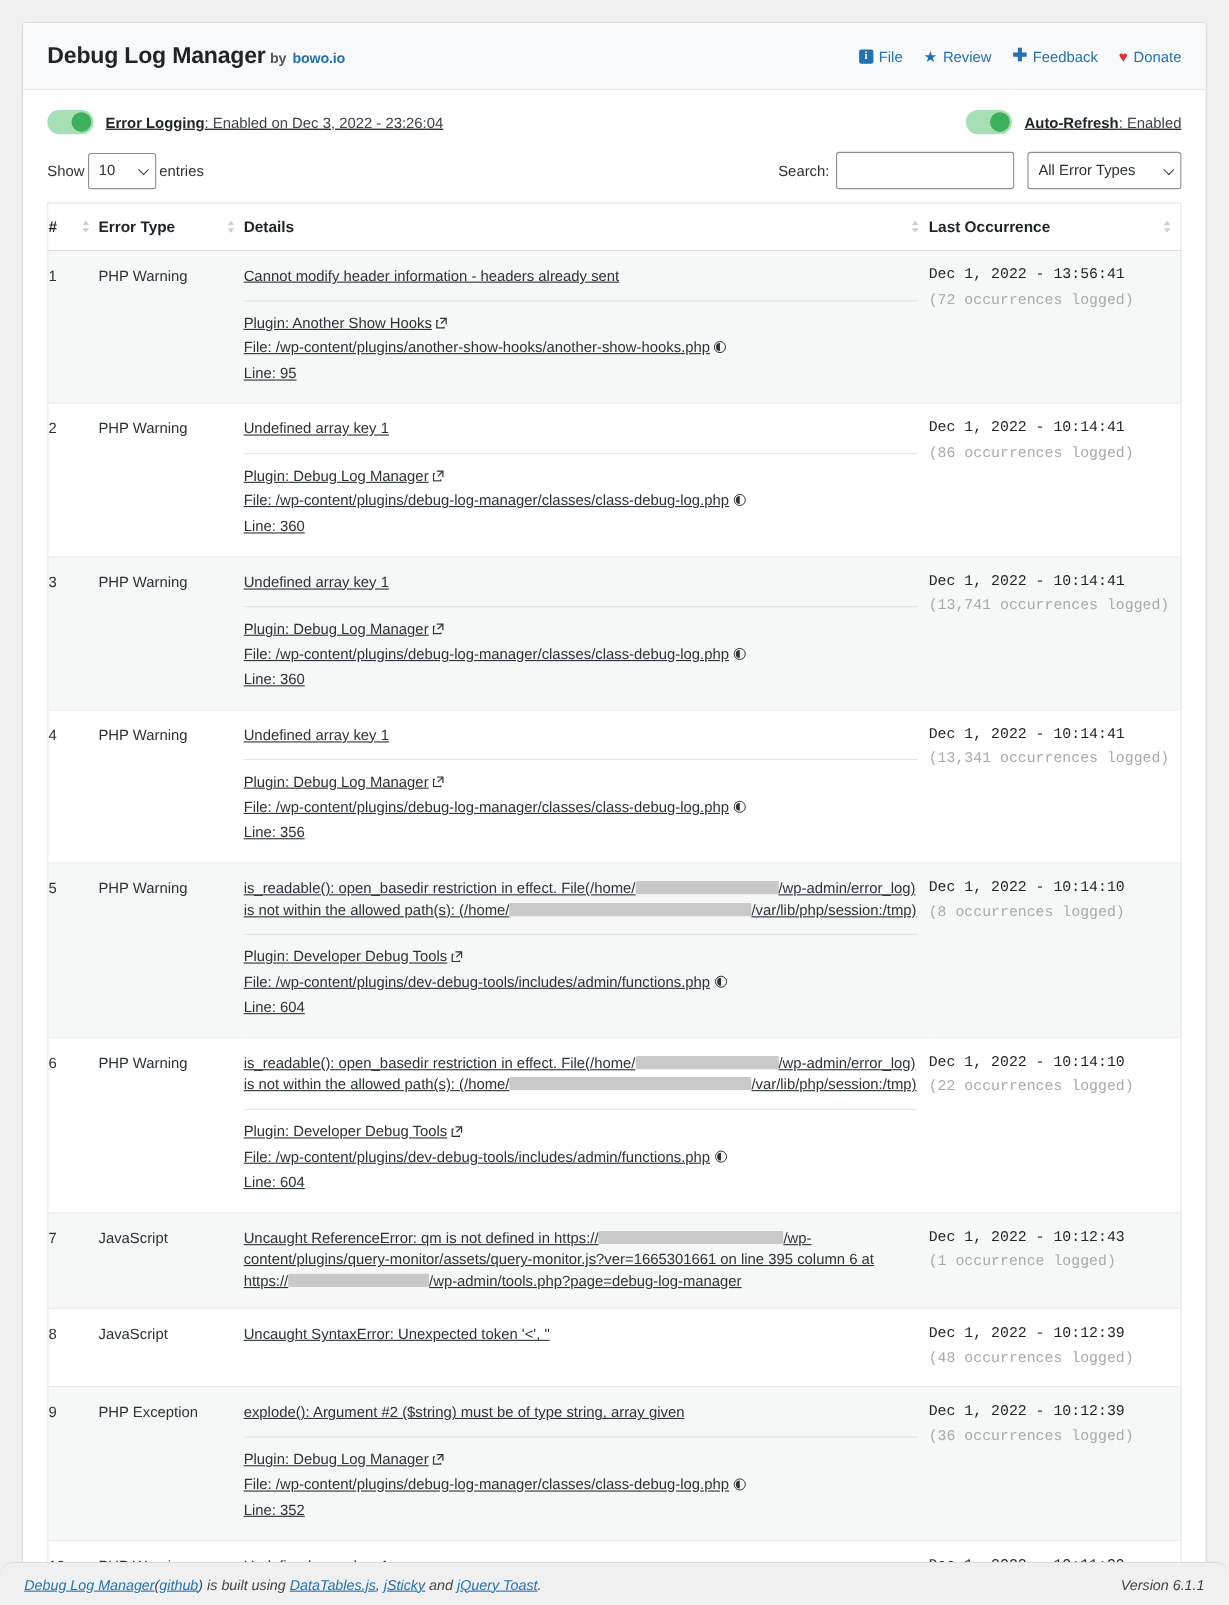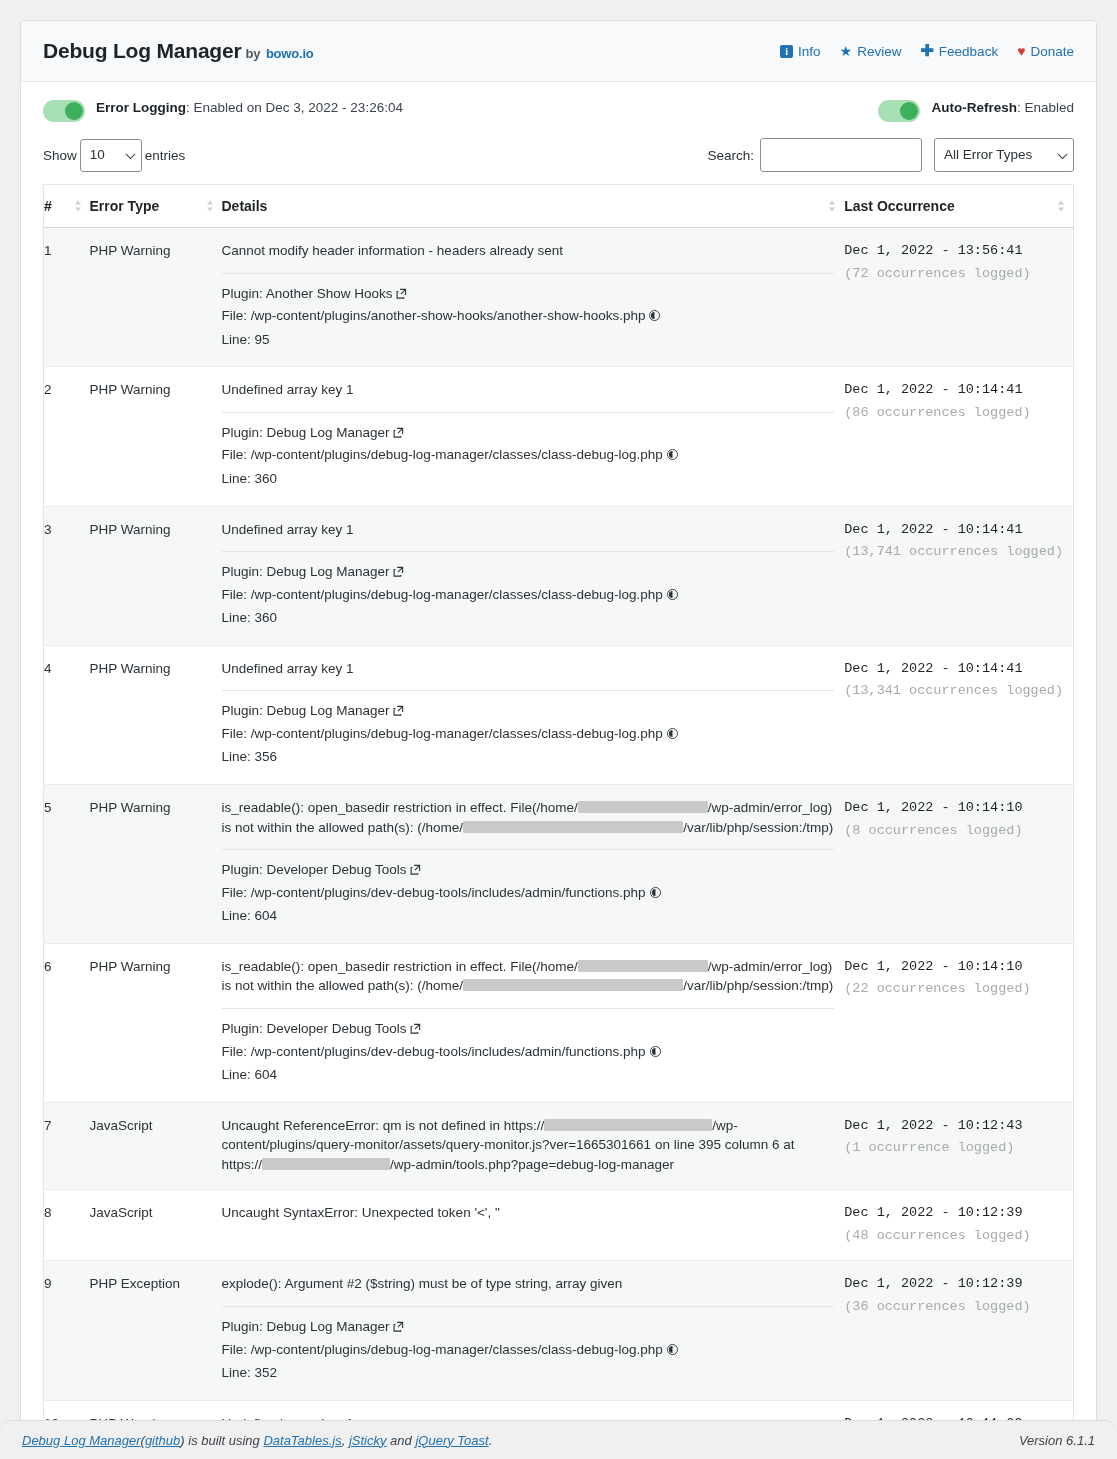--- a/index.html
+++ b/index.html
@@ -84,21 +84,21 @@
   .plus-ico { color: #2271b1; font-size: 16px; font-weight: 700; line-height: 1; }
   .heart-ico { color: #d63638; font-size: 14px; line-height: 1; }
 
   
   .toggle-row {
     display: flex;
     align-items: center;
     justify-content: space-between;
     padding: 18px 22px 10px 22px;
   }
-  .toggle-group { display: flex; gap: 11px; }
+  .toggle-group { display: flex; align-items: center; gap: 11px; text-decoration: underline; }
   .switch {
     width: 42px; height: 22px;
     border-radius: 11px;
     background: #a7dfb4;
     position: relative;
     flex: none;
     cursor: pointer;
   }
   .switch .knob {
     position: absolute;
@@ -209,21 +209,21 @@
     padding: 13px 10px 15px 0;
     border-bottom: 1px solid #ececec;
     line-height: 1.45;
   }
   tbody tr.odd  td { background: #f6f7f7; }
   tbody tr.even td { background: #ffffff; }
   tbody tr:last-child td { border-bottom: none; }
 
   td.c-num  { padding-left: 14px; color: #2c3338; }
   td.c-type { padding-left: 16px; color: #2c3338; white-space: nowrap; }
-  td.c-det  { padding-left: 16px; padding-right: 22px; }
+  td.c-det  { padding-left: 16px; padding-right: 22px; text-decoration: underline; }
   td.c-last { padding-left: 14px; padding-right: 12px; font-family: Liberation Mono, monospace; }
 
   .det-msg { color: #2c3338; word-break: break-word; }
   .det-sep {
     border: none;
     border-top: 1px solid #e3e3e3;
     margin: 12px 0 10px 0;
   }
   .det-meta { color: #2c3338; }
   .det-meta div { margin-bottom: 2px; }
@@ -277,21 +277,21 @@
     <div class="plugin-header">
       <div class="plugin-title">
         <span>Debug Log Manager</span><span class="by">by</span>
         <a class="author-link">bowo.io</a>
       </div>
       <div class="header-links">
         <a class="header-link">
           <span class="hl-icon">
               <span class="info-badge">i</span>
             </span>
-          <span>Info</span>
+          <span>File</span>
         </a>
         <a class="header-link">
           <span class="hl-icon star-ico">★</span>
           <span>Review</span>
         </a>
         <a class="header-link">
           <span class="hl-icon plus-ico">✚</span>
           <span>Feedback</span>
         </a>
         <a class="header-link">

